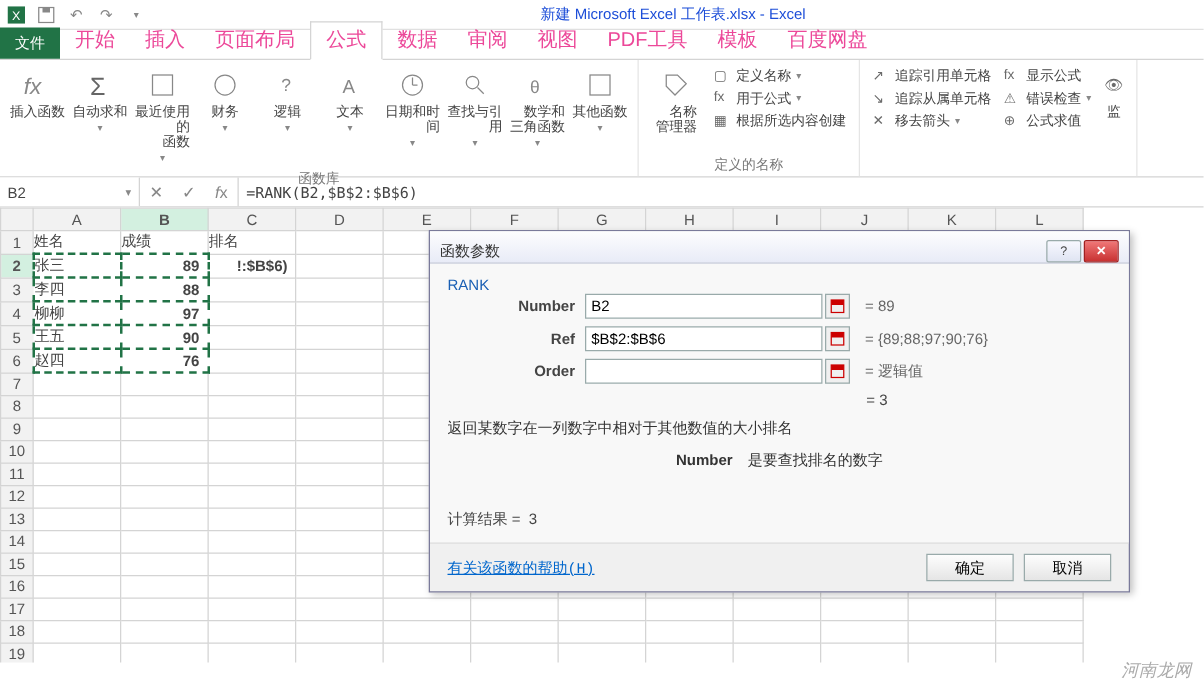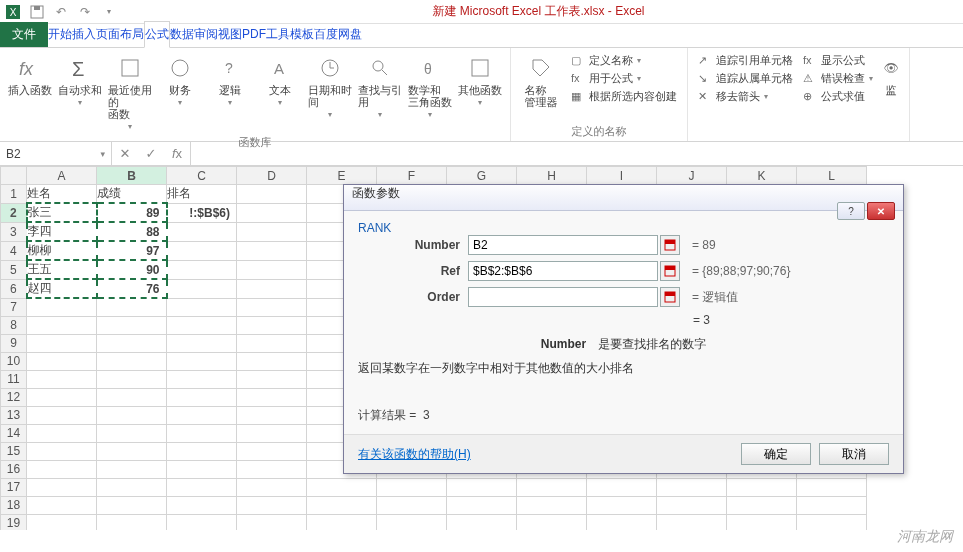--- a/index.html
+++ b/index.html
@@ -2,36 +2,36 @@
 <html><head>
 <meta charset="utf-8">
 <style>
 * { box-sizing: border-box; margin: 0; padding: 0; font-family: "Microsoft YaHei", "Segoe UI", sans-serif; }
 body { width: 963px; height: 552px; background: #fff; font-size: 12px; color: #444; overflow: hidden; position: relative; }
 
 
 .titlebar { height: 24px; background: #fff; display: flex; align-items: center; padding: 0 4px; border-bottom: 1px solid #e0e0e0; }
 .qat { display: flex; gap: 6px; align-items: center; }
 .qat-btn { width: 18px; height: 18px; display: flex; align-items: center; justify-content: center; color: #888; }
-.title-text { flex: 1; text-align: center; color: #b91c1c; font-size: 12px; }
+.title-text { flex: 1; text-align: center; color: #1d4ed8; font-size: 12px; }
 
 
 .tabs { height: 24px; background: #fff; display: flex; align-items: end; border-bottom: 1px solid #d4d4d4; }
 .filetab { background: #217346; color: #fff; padding: 4px 12px; font-size: 12px; }
-.tab { padding: 4px 0; font-size: 12px; color: #1d4ed8; cursor: pointer; }
+.tab { padding: 4px 12px; font-size: 16px; color: #ec4899; cursor: pointer; }
 .tab.active { border: 1px solid #d4d4d4; border-bottom: 1px solid #fff; background: #fff; margin-bottom: -1px; }
 
 
 .ribbon { height: 94px; background: #fff; border-bottom: 1px solid #d4d4d4; display: flex; }
 .ribgroup { border-right: 1px solid #e5e5e5; padding: 4px 6px 2px; display: flex; flex-direction: column; justify-content: space-between; }
 .ribgroup-body { display: flex; gap: 2px; align-items: flex-start; }
 .ribgroup-label { text-align: center; font-size: 11px; color: #777; padding-top: 2px; }
 .bigbtn { width: 48px; display: flex; flex-direction: column; align-items: center; gap: 2px; padding: 2px; }
 .bigbtn .ic { width: 28px; height: 28px; display: flex; align-items: center; justify-content: center; color: #6b6b6b; }
-.bigbtn .lbl { font-size: 11px; text-align: left; line-height: 1.1; color: #444; }
+.bigbtn .lbl { font-size: 11px; text-align: right; line-height: 1.1; color: #444; }
 .smallbtns { display: flex; flex-direction: column; gap: 1px; }
 .smallbtn { display: flex; align-items: center; gap: 4px; font-size: 11px; color: #444; padding: 1px 4px; white-space: nowrap; }
 .smallbtn .ic { width: 14px; height: 14px; color: #6b6b6b; }
 .drop { font-size: 8px; color: #888; }
 
 
 .fbar { height: 24px; display: flex; align-items: stretch; border-bottom: 1px solid #d4d4d4; }
 .namebox { width: 112px; border-right: 1px solid #d4d4d4; display: flex; align-items: center; padding: 0 6px; font-size: 12px; background: #fff; }
 .namebox .dd { margin-left: auto; color: #888; font-size: 9px; }
 .fctrls { display: flex; align-items: center; border-right: 1px solid #d4d4d4; }
@@ -47,37 +47,37 @@
 .sheet .colhdr { width: 70px; }
 .sheet td.data { text-align: right; padding-right: 6px; font-weight: bold; }
 .sheet td.name { text-align: left; font-family: Liberation Mono, monospace; }
 .sheet tr.active-row .rowhdr { background: #d3f0e0; font-weight: bold; }
 .sheet th.active-col { background: #d3f0e0; font-weight: bold; }
 .active-cell { border: 2px solid #217346 !important; }
 .marquee { border: 2px dashed #217346 !important; margin-left: 24px; }
 
 
 .dialog { position: absolute; left: 343px; top: 184px; width: 561px; border: 1px solid #7a7a9a; box-shadow: 2px 2px 6px rgba(0,0,0,.25); background: #f0f0f0; font-size: 12px; z-index: 10; }
-.dlg-title { height: 26px; background: linear-gradient(#fdfdfe,#e8ebf7); display: flex; align-items: flex-start; padding: 0 8px; border-bottom: 1px solid #c0c6d8; flex-direction: column; }
+.dlg-title { height: 26px; background: linear-gradient(#fdfdfe,#e8ebf7); display: flex; align-items: flex-end; padding: 0 8px; border-bottom: 1px solid #c0c6d8; }
 .dlg-title-text { font-size: 12px; color: #333; }
 .dlg-ctrls { margin-left: auto; display: flex; gap: 2px; }
 .dlg-ctrl { width: 28px; height: 18px; border: 1px solid #9aa; border-radius: 2px; display: flex; align-items: center; justify-content: center; font-size: 10px; background: linear-gradient(#f8f8ff,#dfe4f2); }
 .dlg-ctrl.close { background: linear-gradient(#f07878,#c83232); color: #fff; border-color: #a02020; font-weight: bold; }
 .dlg-body { padding: 10px 14px; background: #f8f8f8; }
 .fn-name { color: #1a5fb4; font-weight: normal; font-size: 12px; }
 .arg-row { display: flex; align-items: center; margin-bottom: 6px; }
 .arg-label { width: 110px; text-align: right; padding-right: 8px; font-weight: bold; font-size: 12px; }
 .arg-input { width: 190px; height: 20px; border: 1px solid #9aa; background: #fff; padding: 0 4px; font-size: 12px; }
 .refbtn { width: 20px; height: 20px; border: 1px solid #9aa; background: #f0f0f0; margin-left: 2px; display: flex; align-items: center; justify-content: center; }
 .arg-result { margin-left: 12px; color: #666; font-size: 12px; }
 .desc { font-size: 12px; color: #333; line-height: 1.5; margin: 6px 0; }
 .desc-arg { text-align: center; margin-top: 8px; }
 .desc-arg b { font-weight: bold; margin-right: 12px; }
 .dlg-foot { display: flex; align-items: center; padding: 8px 14px; border-top: 1px solid #ddd; }
-.helplink { color: #0066cc; text-decoration: underline; font-size: 12px; }
+.helplink { color: #0066cc; text-decoration: underline; font-size: 12px; font-family: Liberation Mono, monospace; }
 .dlg-btns { margin-left: auto; display: flex; gap: 8px; }
 .dlg-btn { width: 70px; height: 22px; border: 1px solid #9aa; background: linear-gradient(#fdfdfd,#e5e5e5); font-size: 12px; }
 .watermark { position: absolute; right: 10px; bottom: 6px; color: #aaa; font-size: 14px; font-style: italic; z-index: 20; }
 svg { display: block; }
 </style>
 </head>
 <body>
 
 <div class="titlebar">
   <div class="qat">
@@ -287,20 +287,21 @@
 <div class="fbar">
   <div class="namebox">
       <span>B2</span>
       <span class="dd">▾</span>
     </div>
   <div class="fctrls">
     <span class="fctrl">✕</span>
     <span class="fctrl">✓</span>
     <span class="fctrl"><i>f</i>x</span>
   </div>
+  <div class="finput">=RANK(B2,$B$2:$B$6)</div>
 </div>
 
 <div class="grid-area">
 <table class="sheet">
   <tbody>
         <tr>
     <th class="rowhdr"></th>
     <th class="colhdr">A</th>
     <th class="colhdr active-col">B</th>
     <th class="colhdr">C</th>
@@ -640,22 +641,22 @@
       <input class="arg-input" value="" style="">
       <span class="refbtn">
           <svg width="12" height="12">
             <rect x="1" y="1" width="10" height="10" fill="none" stroke="#c00"></rect>
             <rect x="1" y="1" width="10" height="4" fill="#c00"></rect>
           </svg>
         </span>
       <span class="arg-result">= 逻辑值</span>
     </div>
     <div style="text-align:left;margin-left:335px;margin-top:6px;">= 3</div>
+    <div class="desc">返回某数字在一列数字中相对于其他数值的大小排名</div>
     <div class="desc desc-arg"><b>Number</b><span>是要查找排名的数字</span></div>
-    <div class="desc">返回某数字在一列数字中相对于其他数值的大小排名</div>
     <div style="height:24px"></div>
     <div><span>计算结果 =</span>&nbsp;&nbsp;<span>3</span></div>
   </div>
   <div class="dlg-foot">
     <a class="helplink">有关该函数的帮助(H)</a>
     <div class="dlg-btns">
       <button class="dlg-btn">确定</button>
       <button class="dlg-btn">取消</button>
     </div>
   </div>

